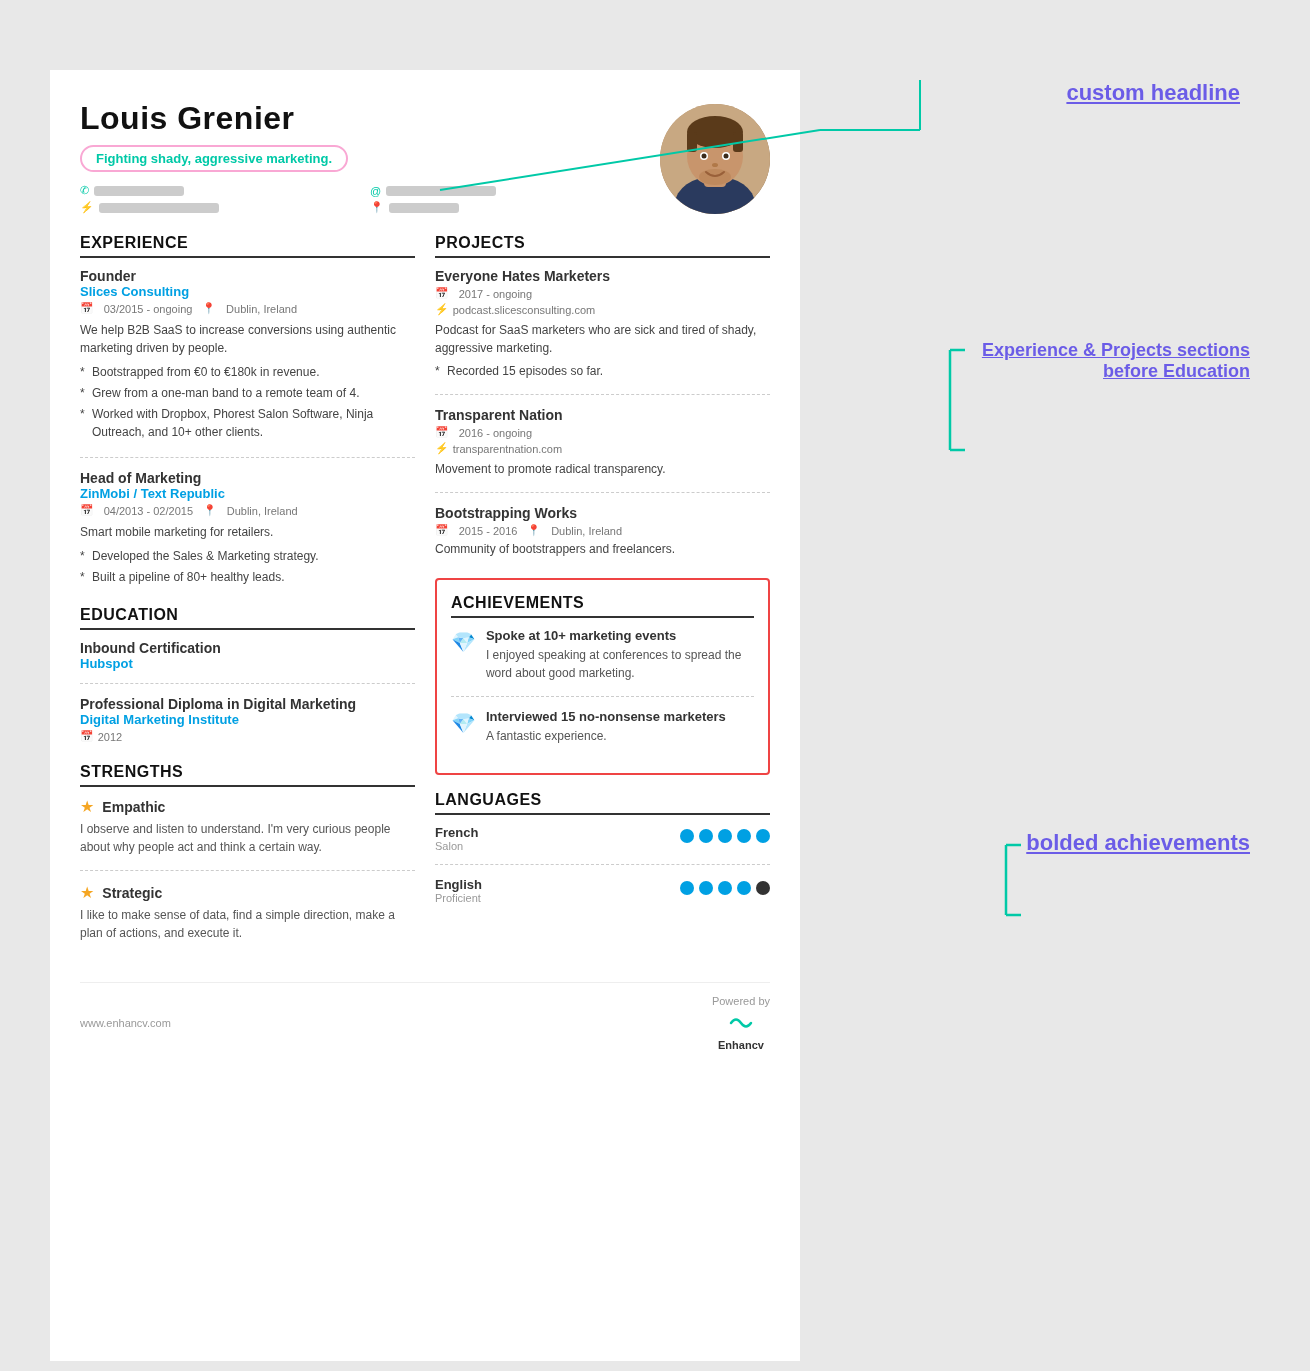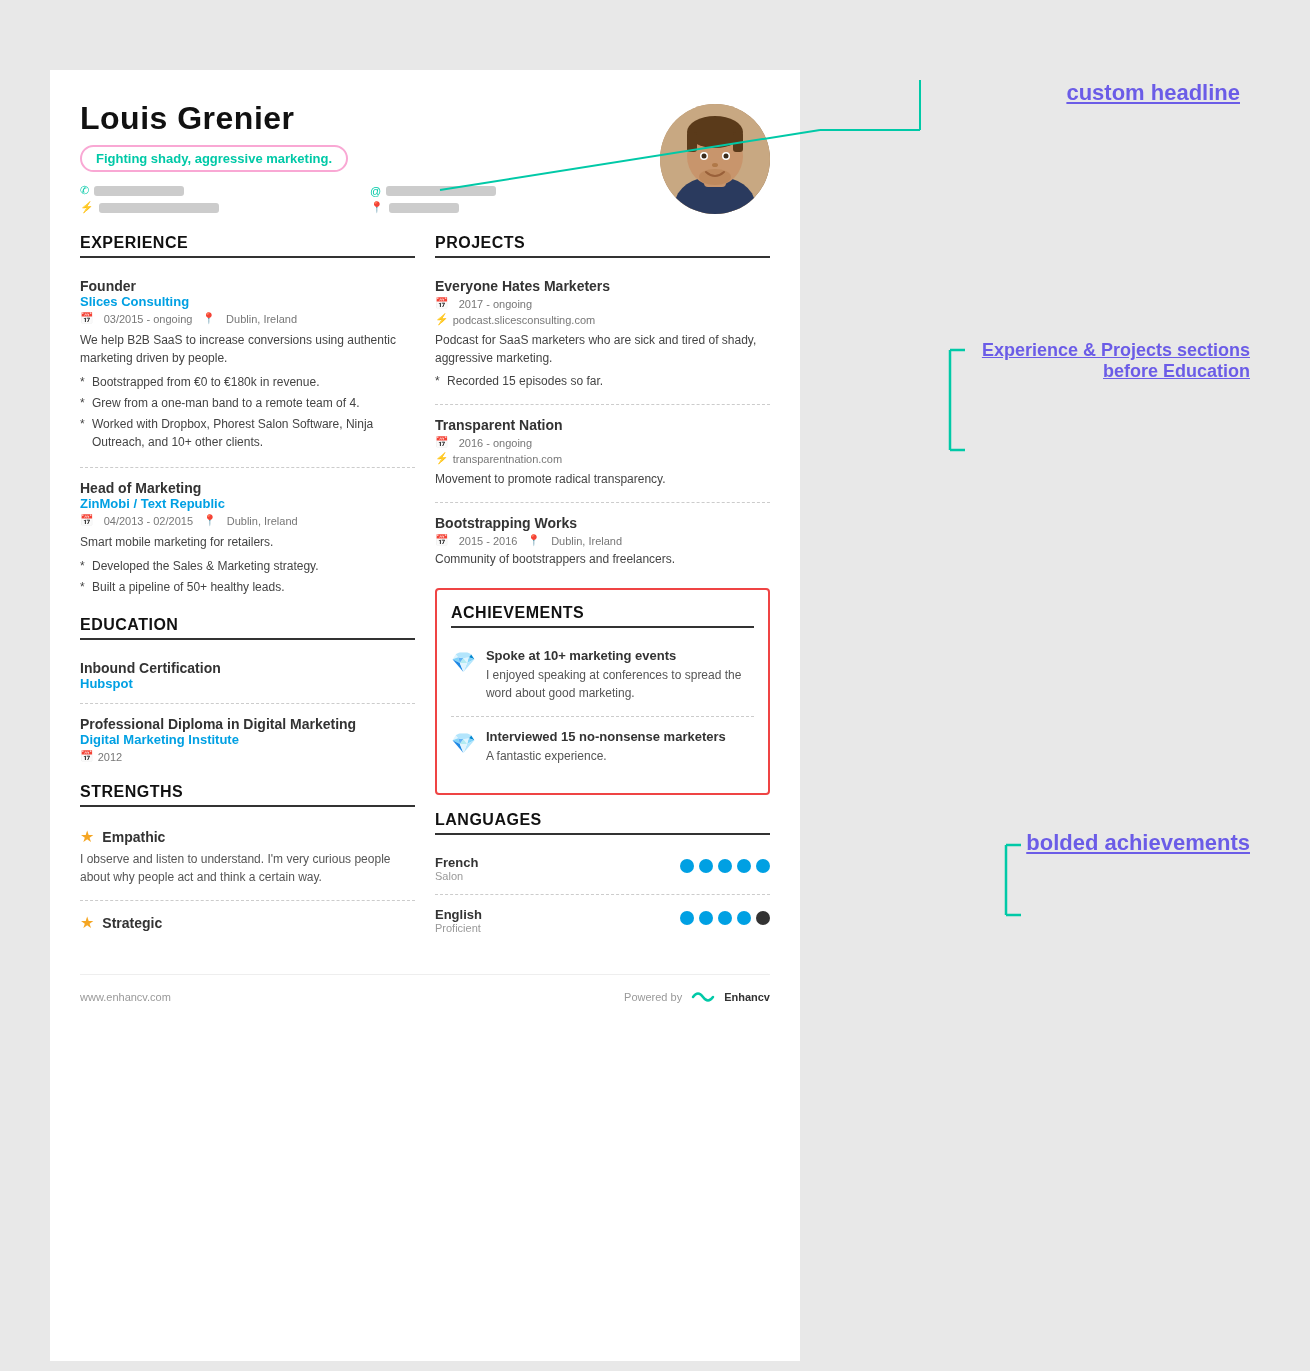--- a/index.html
+++ b/index.html
@@ -96,21 +96,21 @@
 
     
     .section { margin-bottom: 20px; }
     .section-title {
       font-size: 16px;
       font-weight: 900;
       text-transform: uppercase;
       letter-spacing: 0.5px;
       border-bottom: 2px solid #333;
       padding-bottom: 4px;
-      margin-bottom: 20px;
+      margin-bottom: 10px;
       color: #111;
     }
 
     
     .job-entry { margin-bottom: 16px; }
     .job-title { font-size: 14px; font-weight: 600; color: #333; }
     .job-company { color: #00a0e3; font-size: 13px; font-weight: 600; }
     .job-meta {
       display: flex;
       gap: 10px;
@@ -236,20 +236,21 @@
       border-top: 1px solid #eee;
       padding-top: 12px;
       margin-top: 20px;
       font-size: 11px;
       color: #999;
     }
     .enhancv-logo {
       display: flex;
       align-items: center;
       gap: 6px;
+      flex-direction: column;
     }
     .annotation-link {
       color: #6b5ce7;
       text-decoration: underline;
       font-size: 22px;
       font-weight: 700;
       cursor: pointer;
     }
 
     
@@ -360,21 +361,21 @@
               <div class="job-company">ZinMobi / Text Republic</div>
               <div class="job-meta">
                 <span>📅</span>
                 <span>04/2013 - 02/2015</span>
                 <span>📍</span>
                 <span>Dublin, Ireland</span>
               </div>
               <div class="job-desc">Smart mobile marketing for retailers.</div>
               <ul class="job-bullets">
                 <li>Developed the Sales &amp; Marketing strategy.</li>
-                <li>Built a pipeline of 50+ healthy leads.</li>
+                <li>Built a pipeline of 80+ healthy leads.</li>
               </ul>
             </div>
           </div>
 
           <div class="section">
             <div class="section-title">EDUCATION</div>
 
             <div class="edu-entry">
               <div class="edu-title">Inbound Certification</div>
               <div class="edu-org">Hubspot</div>
@@ -403,20 +404,21 @@
               <div class="strength-desc">I observe and listen to understand. I'm very curious people about why people act and think a certain way.</div>
             </div>
 
             <hr class="section-divider">
 
             <div class="strength-entry">
               <div class="strength-header">
                 <span class="star-icon">★</span>
                 <span class="strength-name">Strategic</span>
               </div>
+              <div class="strength-desc">I like to make sense of data, find a simple direction, make a plan of actions, and execute it.</div>
             </div>
           </div>
 
         </div>
 
         <div class="right-col">
 
           <div class="section">
             <div class="section-title">PROJECTS</div>
 

